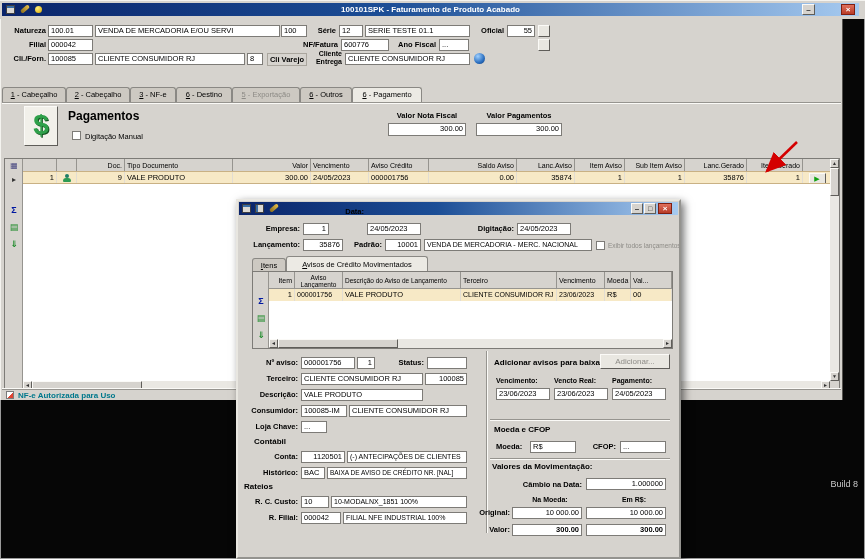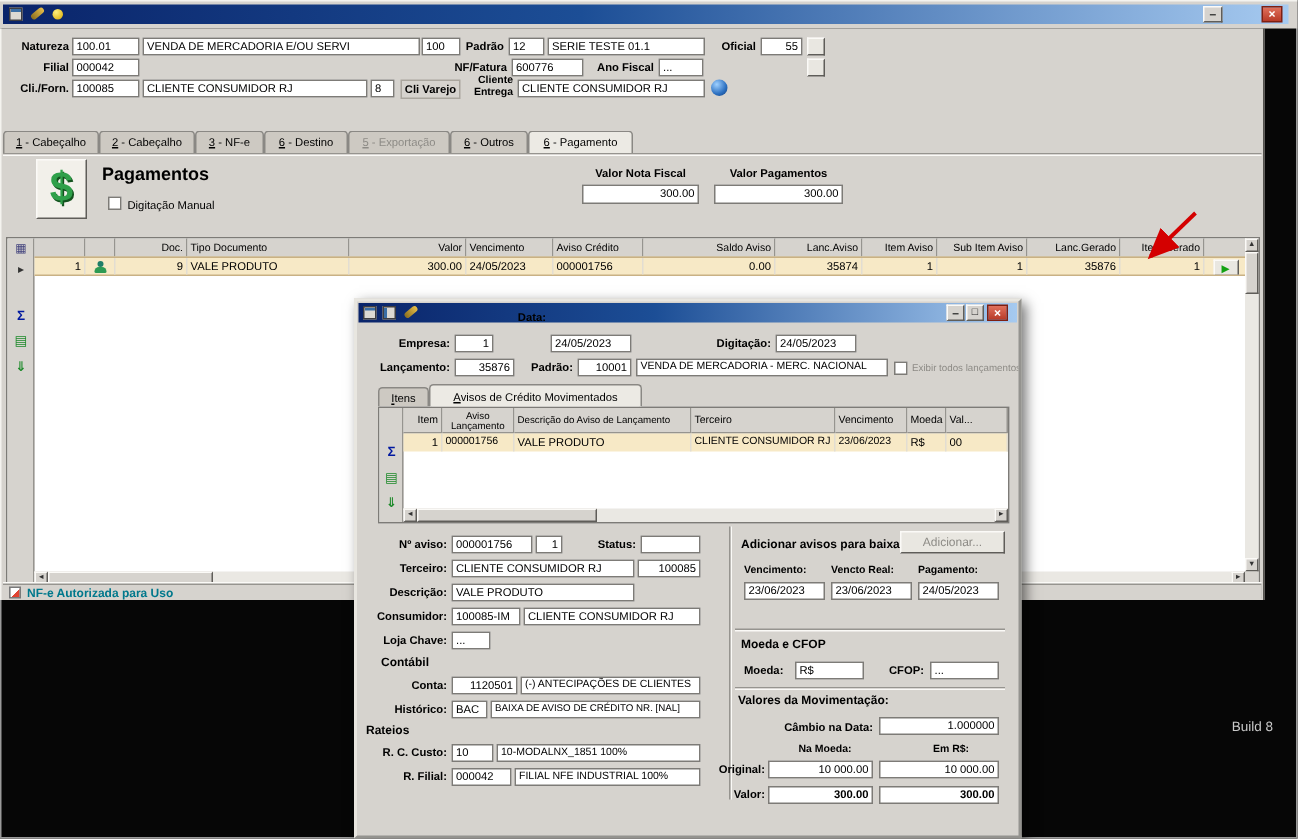--- a/index.html
+++ b/index.html
@@ -30,39 +30,40 @@
 .thumb{background:#d6d3ce;border:1px solid;border-color:#fbfaf7 #5f5d59 #5f5d59 #fbfaf7}
 .groove{height:2px;border-top:1px solid #96948f;border-bottom:1px solid #fbfaf7}
 .person{display:inline-block;width:10px;height:10px;vertical-align:middle;padding-top:1px}
 .ph{display:block;width:4px;height:4px;border-radius:50%;background:#1f7e68;margin:0 auto}
 .pb{display:block;width:8px;height:4px;border-radius:3px 3px 1px 1px;background:#2d9a53;margin:0 auto}
 .sec{font-weight:bold;font-size:8px;white-space:nowrap}
 </style>
 </head>
 <body>
 
-<div class="a" style="left:812px;top:479px;width:46px;color:#c9c9c9;font-size:9px;text-align:center">Build 8</div>
+<div class="a" style="left:812px;top:479px;width:46px;color:#c9c9c9;font-size:9px;text-align:right">Build 8</div>
 
 <div class="a win" style="left:0;top:0;width:865px;height:19px;box-shadow:inset 0 1px 0 #f4f3ef">
   <div class="a tb" style="left:2px;top:3px;width:857px;height:13px">
     <span class="a" style="left:4px;top:2px;width:9px;height:9px;background:#dcd9d3;border:1px solid #3e3e42;box-shadow:inset 0 2px 0 #3a6ea5"></span>
     <span class="a" style="left:18px;top:4px;width:10px;height:4px;background:linear-gradient(90deg,#8a6d1f,#e8c04a);border-radius:2px;transform:rotate(-40deg)"></span>
     <span class="a" style="left:33px;top:3px;width:7px;height:7px;border-radius:50%;background:radial-gradient(circle at 35% 30%,#fff07e,#d9a800)"></span>
+    <span class="a nw" style="left:0;right:0;top:2px;text-align:center;font-size:8px">100101SPK - Faturamento de Produto Acabado</span>
     <span class="a sbtn" style="left:800px;top:1px;width:13px;height:11px;font-size:8px;line-height:9px;color:#222">–</span>
     <span class="a c" style="left:839px;top:1px;width:14px;height:11px;background:linear-gradient(#e0705c,#b83b28);border:1px solid #7e1f12;color:#fff;font-size:8px;line-height:9px;font-weight:bold">×</span>
   </div>
 </div>
 
 <div class="a win" style="left:0;top:19px;width:843px;height:381px;border-right:1px solid #55534f;box-shadow:inset 1px 0 0 #f4f3ef">
 
   <div class="a lbl r" style="left:4px;top:7px;width:42px">Natureza</div>
   <div class="a f" style="left:48px;top:6px;width:45px">100.01</div>
   <div class="a f" style="left:95px;top:6px;width:185px">VENDA DE MERCADORIA E/OU SERVI</div>
   <div class="a f" style="left:281px;top:6px;width:26px">100</div>
-  <div class="a lbl r" style="left:310px;top:7px;width:26px">Padrão</div>
+  <div class="a lbl r" style="left:310px;top:7px;width:26px">Série</div>
   <div class="a f" style="left:339px;top:6px;width:24px">12</div>
   <div class="a f" style="left:365px;top:6px;width:105px">SERIE TESTE 01.1</div>
   <div class="a lbl r" style="left:474px;top:7px;width:30px">Oficial</div>
   <div class="a f r" style="left:507px;top:6px;width:28px">55</div>
   <div class="a bev" style="left:538px;top:6px;width:12px;height:12px"></div>
   <div class="a bev" style="left:538px;top:20px;width:12px;height:12px"></div>
 
   <div class="a lbl r" style="left:4px;top:21px;width:42px">Filial</div>
   <div class="a f" style="left:48px;top:20px;width:45px">000042</div>
   <div class="a lbl r" style="left:296px;top:21px;width:42px">NF/Fatura</div>

